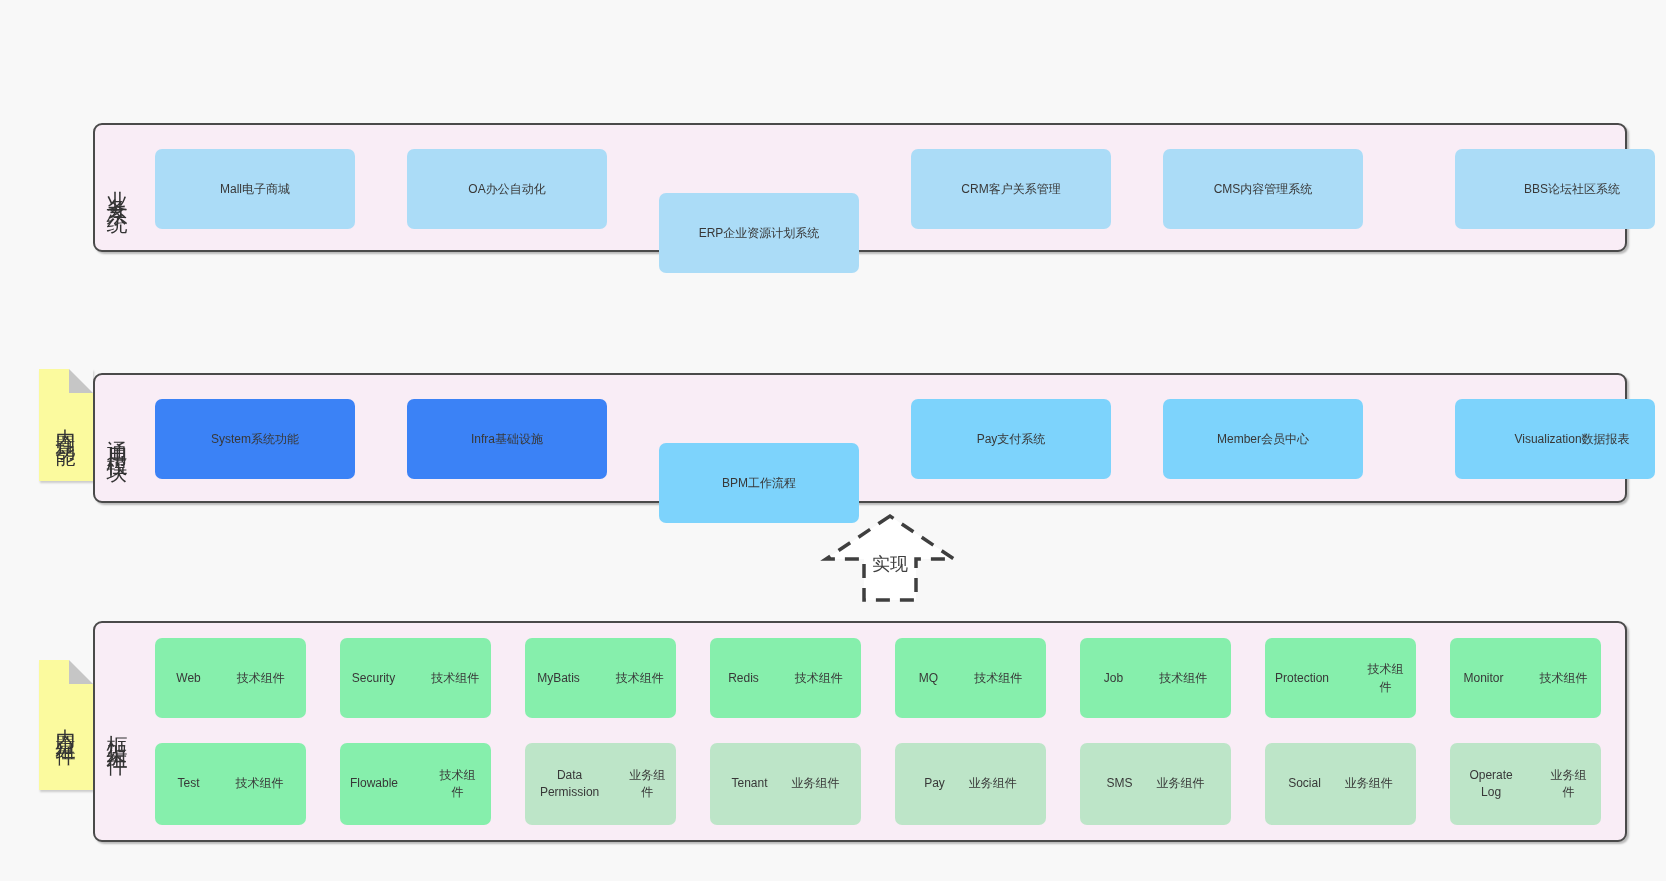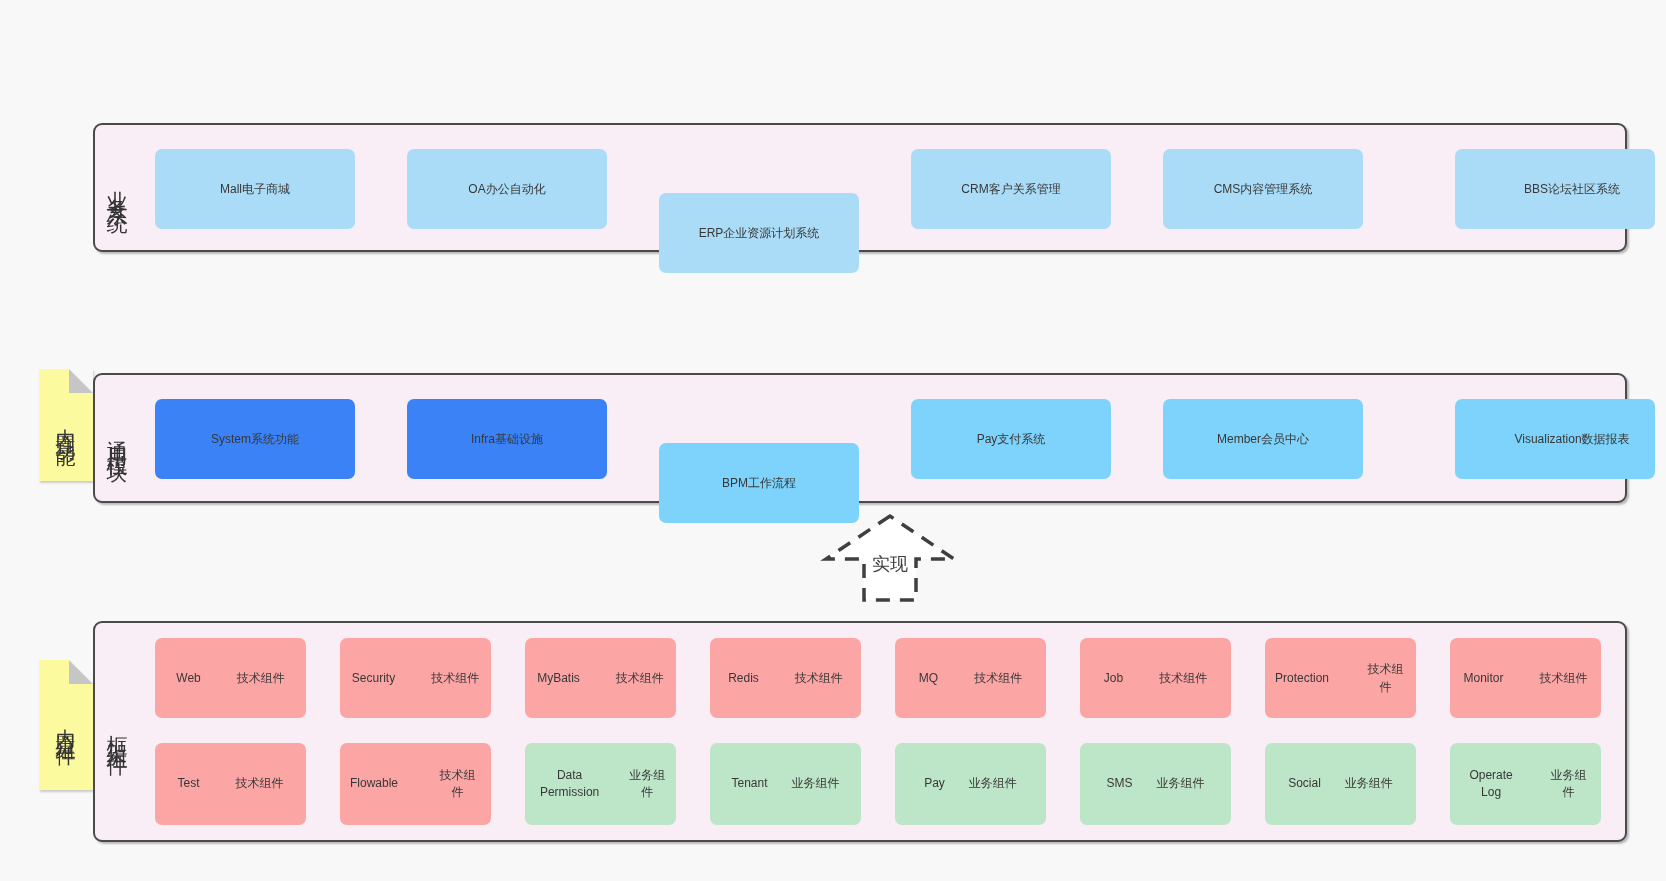--- a/index.html
+++ b/index.html
@@ -27,21 +27,21 @@
   
   .box {
     position:absolute; top:24px; width:200px; height:80px;
     border-radius:7px; display:flex; 
     align-items:center; justify-content:center; text-align:center;
     font-size:12px; line-height:1.5; color:#383838; padding:0 10px;
   }
   .blue  { background:#abdcf7; }
   .red   { background:#3b82f6; }
   .pink  { background:#7dd3fc; }
-  .green { background:#fca5a5;gap:36px; }
+  .green { background:#86efac;gap:36px; }
   .lgreen{ background:#bde5c8;gap:24px; }
 
   
   .c1{left:60px;} .c2{left:312px;} .c3{left:564px;margin-top:44px;} .c4{left:816px;} .c5{left:1068px;} .c6{left:1360px;padding-left:44px;}
 
   
   .kbox { width:151px; }
   .row1 { top:15px; height:80px; }
   .row2 { top:120px; height:82px; line-height:1.45; }
   .k1{left:60px;} .k2{left:245px;} .k3{left:430px;} .k4{left:615px;}

